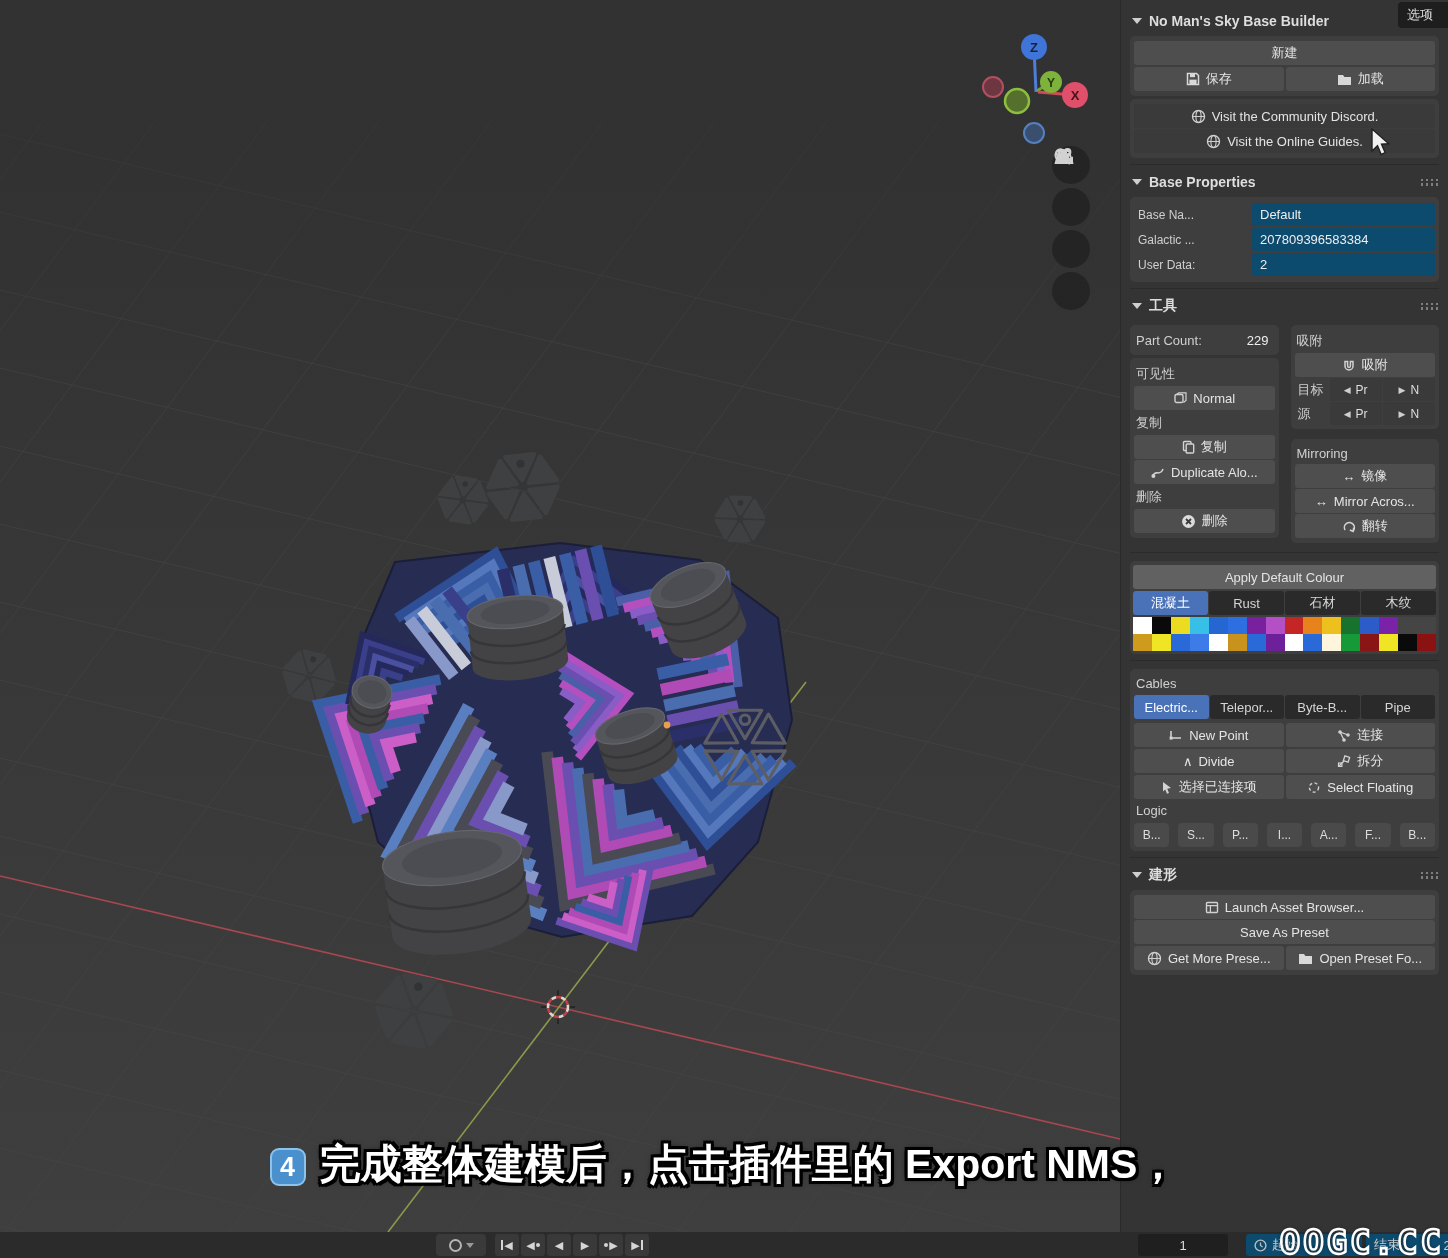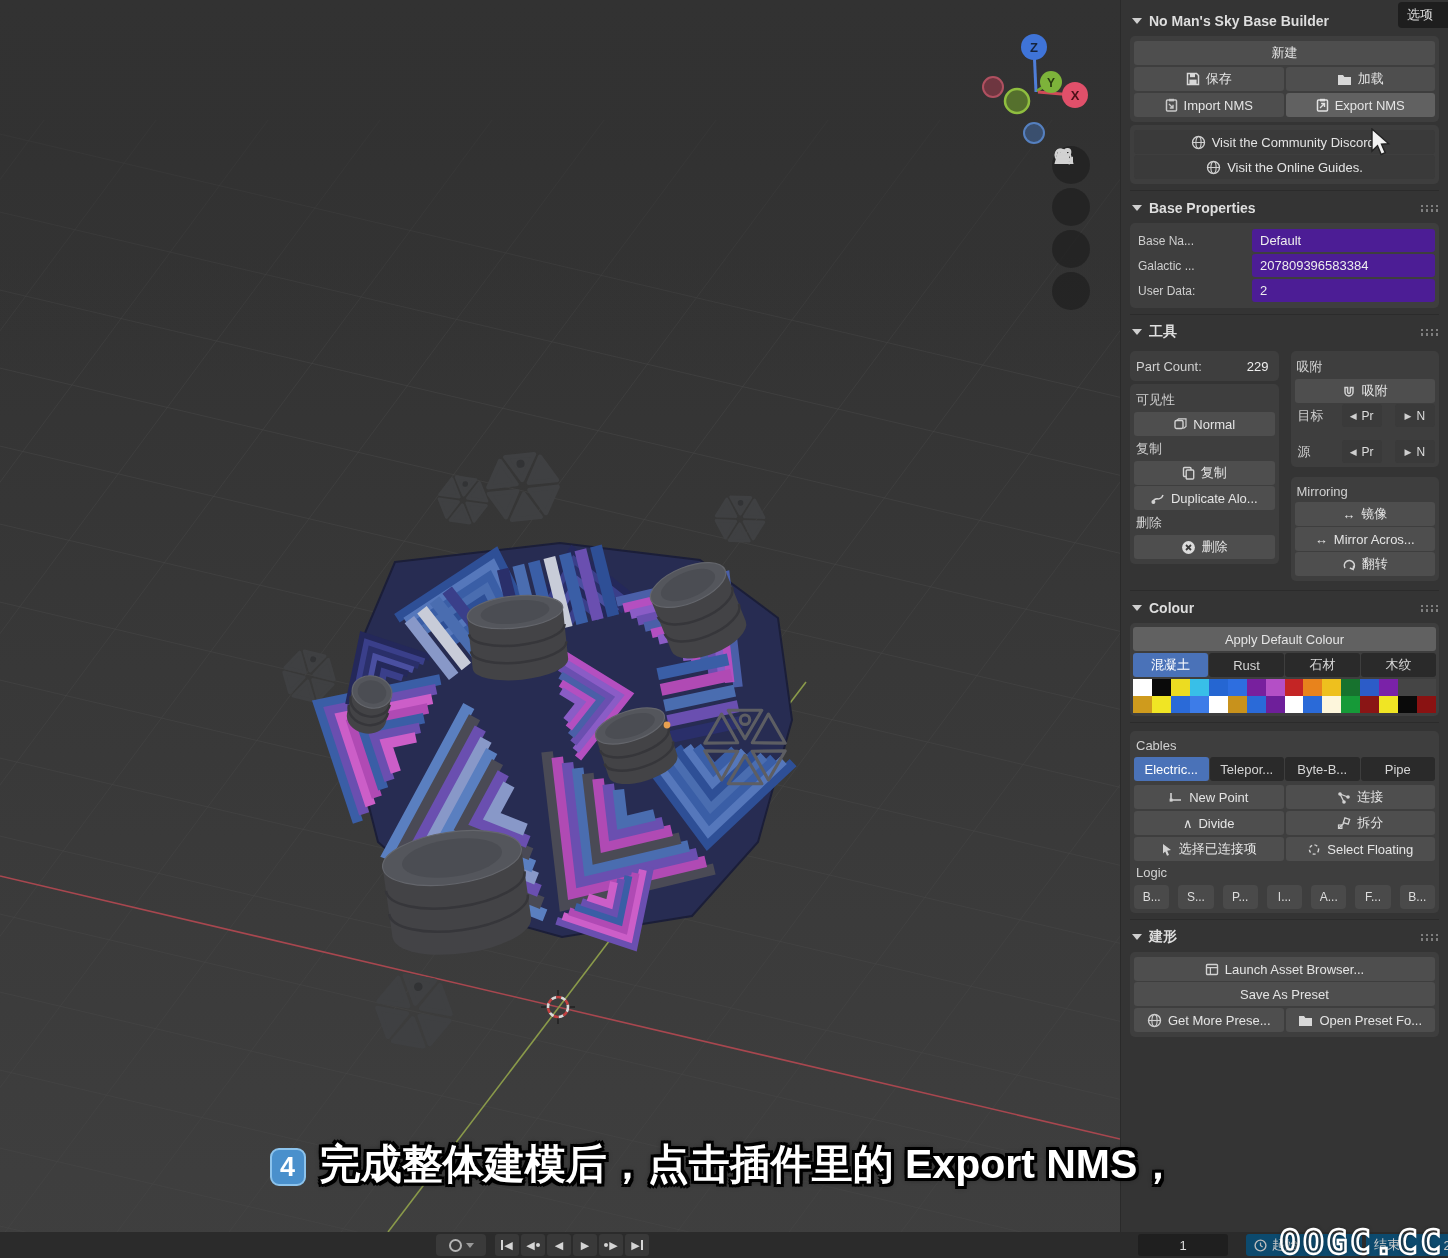--- a/index.html
+++ b/index.html
@@ -29,34 +29,34 @@
   .btn{display:flex;align-items:center;justify-content:center;gap:6px;background:#4e4e4e;
        border:none;color:#e4e4e4;font-size:13px;height:24px;border-radius:3px;margin:1px 0;
        width:100%;padding:0 4px;font-family:inherit;white-space:nowrap;overflow:hidden;}
   .btn.lit{background:#616161;}
   .btn.dark{background:#3a3a3a;}
   .row2{display:flex;gap:2px;}
   .row2>.btn{flex:1;}
   .lbl{color:#d0d0d0;padding:3px 2px 2px 2px;font-size:13px;}
   .field{display:flex;align-items:center;margin:2px 0;}
   .field .fl{width:118px;color:#cfcfcf;padding-left:4px;font-size:12px;}
-  .field .fv{flex:1;background:#4c1d95;border-radius:3px;height:23px;display:flex;
+  .field .fv{flex:1;background:#0c4a6e;border-radius:3px;height:23px;display:flex;
              align-items:center;padding:0 8px;color:#eee;}
   .twocol{display:flex;gap:12px;margin-top:4px;}
   .twocol>div{flex:1;min-width:0;}
   .tabs{display:flex;gap:1px;margin:2px 0;}
   .tab{flex:1;background:#2a2a2a;color:#d5d5d5;height:24px;display:flex;align-items:center;
        justify-content:center;font-size:13px;border-radius:3px;overflow:hidden;white-space:nowrap;}
   .tab.sel{background:#4a72b8;color:#fff;}
   .swrow{display:flex;height:17px;}
   .sw{flex:1;}
   .minirow{display:flex;gap:9px;margin-top:3px;}
   .mini{flex:1;background:#4a4a4a;border-radius:4px;height:24px;display:flex;align-items:center;
         justify-content:center;color:#ddd;font-size:12px;}
-  .snapgrid{display:grid;grid-template-columns:34px 1fr 1fr;gap:13px;align-items:center;margin-top:1px;}
+  .snapgrid{display:grid;grid-template-columns:34px 1fr 1fr;gap:1px;align-items:center;margin-top:1px;}
   .snapgrid .sl{color:#d0d0d0;padding-left:3px;}
   .pn{background:#3a3a3a;border-radius:3px;height:23px;display:flex;align-items:center;
       justify-content:center;gap:5px;color:#ddd;font-size:12px;}
   .tri{font-size:9px;color:#cfcfcf;}
   .ico{display:inline-flex;align-items:center;justify-content:center;flex:none;}
   
   .optbtn{position:absolute;left:1398px;top:2px;width:62px;height:26px;background:#1e1e1e;
           border-radius:4px;color:#ddd;font-size:13px;display:flex;align-items:center;
           padding-left:9px;overflow:hidden;z-index:6;}
   
@@ -413,42 +413,20 @@
             </button>
           <button class="btn">
             <span class="ico">
                 <svg width="15" height="13" viewBox="0 0 15 13">
                   <path d="M1 2 h5 l1.4 2 H14 v8 H1 Z" fill="#d8d8d8"></path>
                 </svg>
               </span>
             <span>加载</span>
             </button>
         </div>
-        <div class="row2">
-          <button class="btn">
-            <span class="ico">
-                <svg width="13" height="14" viewBox="0 0 13 14">
-                  <rect x="1.5" y="2" width="10" height="11" rx="1" fill="none" stroke="#c8c8c8" stroke-width="1.5"></rect>
-                  <rect x="4" y="0.8" width="5" height="2.6" fill="#c8c8c8"></rect>
-                  <path d="M4 6 l4 4 m0 -3.2 v3.2 h-3.2" stroke="#c8c8c8" stroke-width="1.4" fill="none"></path>
-                </svg>
-              </span>
-            <span>Import NMS</span>
-            </button>
-          <button class="btn lit">
-            <span class="ico">
-                <svg width="13" height="14" viewBox="0 0 13 14">
-                  <rect x="1.5" y="2" width="10" height="11" rx="1" fill="none" stroke="#e2e2e2" stroke-width="1.5"></rect>
-                  <rect x="4" y="0.8" width="5" height="2.6" fill="#e2e2e2"></rect>
-                  <path d="M4 10 l4.5 -4.5 m-3.4 0 h3.4 v3.4" stroke="#e2e2e2" stroke-width="1.4" fill="none"></path>
-                </svg>
-              </span>
-            <span>Export NMS</span>
-            </button>
-        </div>
       </div>
       <div class="box">
         <button class="btn dark">
           <span class="ico">
               <svg width="15" height="15" viewBox="0 0 15 15">
                 <circle cx="7.5" cy="7.5" r="6" fill="none" stroke="#cfcfcf" stroke-width="1.4"></circle>
                 <ellipse cx="7.5" cy="7.5" rx="2.6" ry="6" fill="none" stroke="#cfcfcf" stroke-width="1.1"></ellipse>
                 <line x1="1.5" y1="7.5" x2="13.5" y2="7.5" stroke="#cfcfcf" stroke-width="1.1"></line>
               </svg>
             </span>
@@ -593,25 +571,20 @@
                   </svg>
                 </span>
               <span>翻转</span>
               </button>
           </div>
         </div>
       </div>
     </div>
 
     <div class="sect">
-      <div class="hdr">
-        <span class="chev"></span>
-        <span>Colour</span>
-        <span class="grip"></span>
-      </div>
       <div class="box" style="padding:3px;">
         <button class="btn lit">
             <span>Apply Default Colour</span>
           </button>
         <div class="tabs" id="colour-tabs">
             <div class="tab sel">混凝土</div>
             <div class="tab">Rust</div>
             <div class="tab">石材</div>
             <div class="tab">木纹</div>
           </div>

